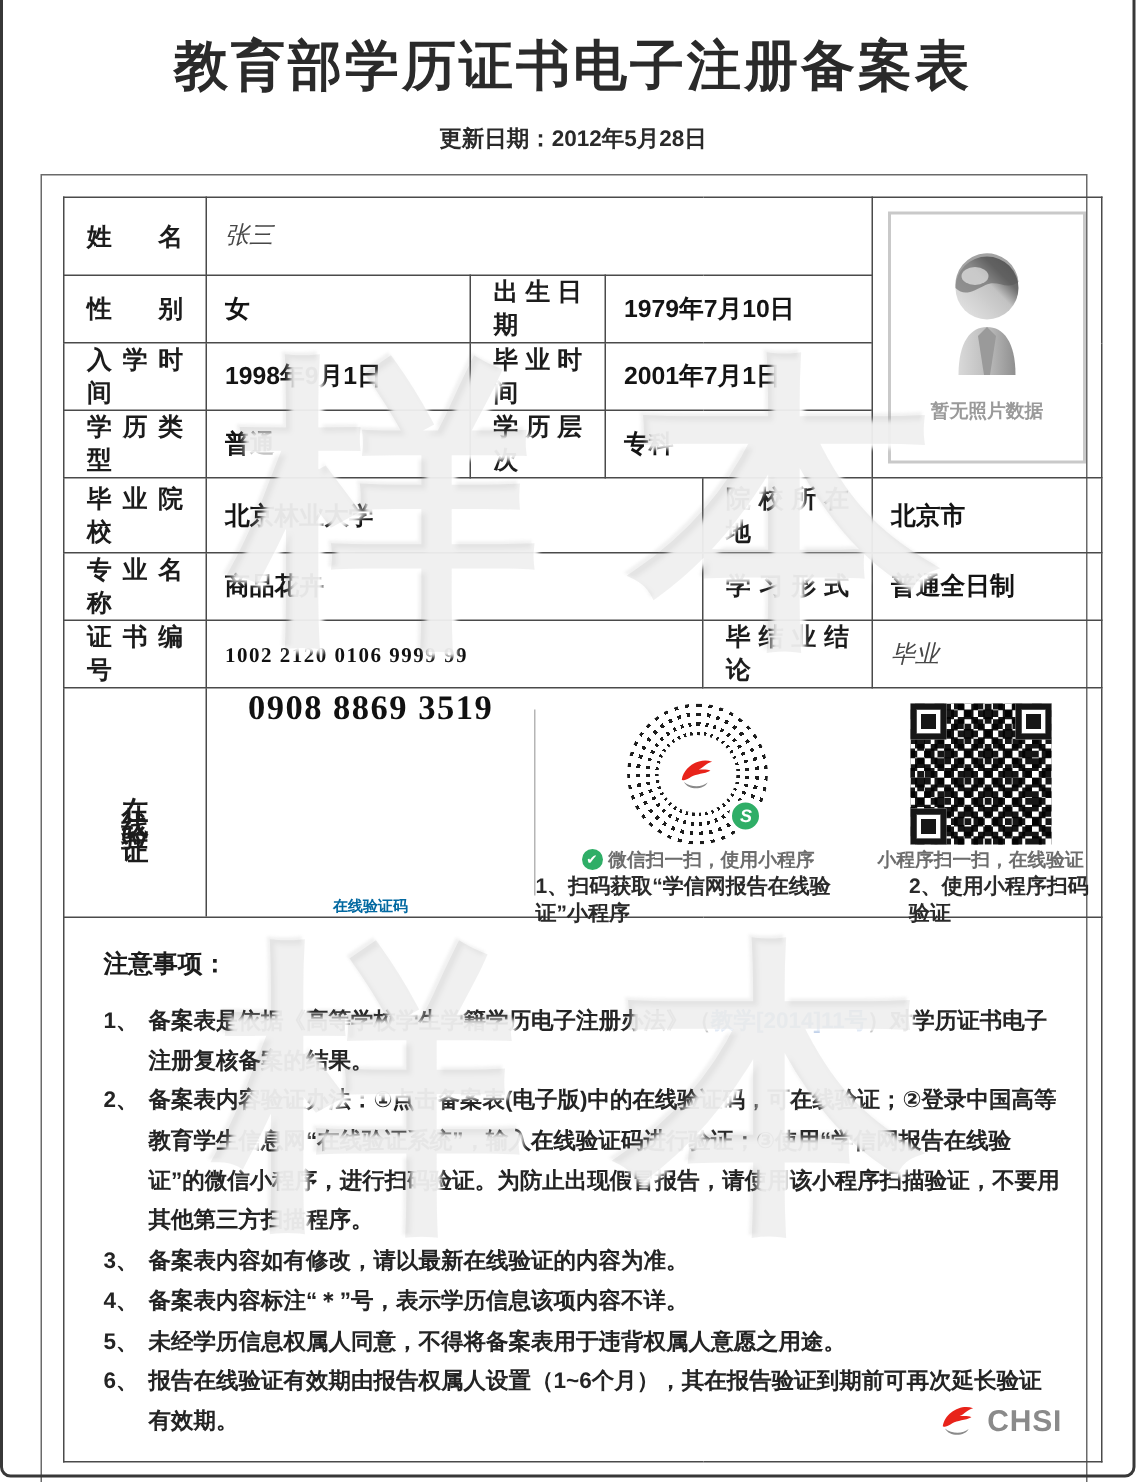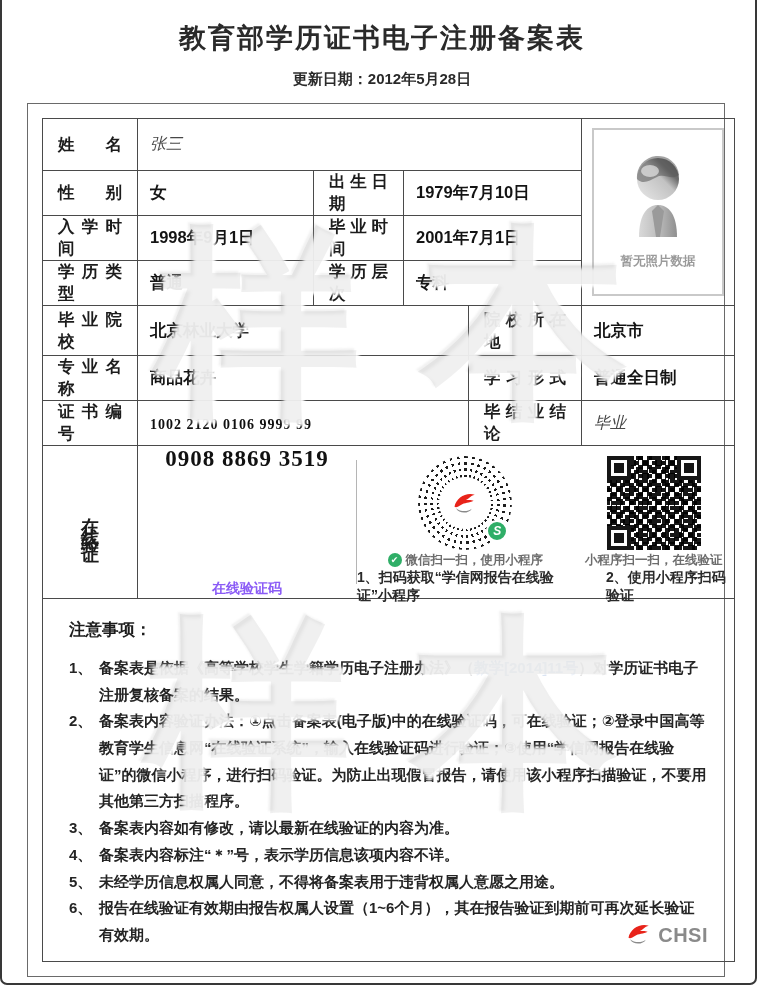--- a/index.html
+++ b/index.html
@@ -1,20 +1,20 @@
 <!DOCTYPE html>
 <html><head>
 <meta charset="utf-8">
 <style>
   * { margin:0; padding:0; box-sizing:border-box; }
   html,body { width:764px; height:988px; background:#fff; overflow:hidden; position:relative;
     font-family:"Liberation Sans","DejaVu Sans",sans-serif; color:#1c1c1c; }
   .page-frame { position:absolute; left:0px; top:-10px; right:7px; bottom:3px;
     border:2px solid #383838; border-radius:0 0 7px 7px; pointer-events:none; z-index:50; }
-  .doc-title { text-align:center; margin-top:20px; font-size:27px; font-weight:bold;
+  .doc-title { text-align:center; margin-top:20px; font-size:36px; font-weight:bold;
     letter-spacing:2px; color:#2a2a2a; }
   .update-line { text-align:center; margin-top:14px; font-size:15px; font-weight:bold; color:#2a2a2a; }
   .doc-wrap { position:relative; width:698px; margin:14px 0 0 27px; }
   .doc-border { border:1px solid #6a6a6a; padding:14px; background:#fff; position:relative; }
   table.doc { border-collapse:collapse; width:692px; table-layout:fixed; position:relative; z-index:2; background:transparent; }
   table.doc td { border:1px solid #4a4a4a; font-size:16.5px; vertical-align:middle; background:transparent; }
   td.lbl { font-weight:bold; padding:0 15px; text-align:justify; text-align-last:justify; color:#1c1c1c; }
   td.val { padding:0 12px; font-weight:bold; color:#141414; }
   .script-val { font-family:"Liberation Serif","DejaVu Serif",serif; font-style:italic;
     font-weight:normal; color:#474747; font-size:16px; }
@@ -30,21 +30,21 @@
     display:flex; flex-direction:column; align-items:center; justify-content:center; gap:14px; }
   .photo-caption { font-size:12.5px; color:#9a9a9a; font-weight:bold; }
   
   .verify-flex { display:flex; align-items:stretch; height:152px; }
   .verify-side { flex:0 0 95px; border-right:1px solid #4a4a4a; display:flex; align-items:center; justify-content:center; }
   .verify-side span { writing-mode:vertical-rl; text-orientation:upright; font-size:18px;
     font-weight:bold; letter-spacing:9px; }
   .verify-code-block { flex:0 0 218px; display:flex; flex-direction:column; align-items:center; justify-content:space-between; gap:6px; }
   .verify-code { font-family:"Liberation Serif","DejaVu Serif",serif; font-weight:bold;
     font-size:23px; letter-spacing:1px; color:#111; cursor:pointer; }
-  .verify-code-label { font-size:14px; color:#8b5cf6; font-weight:bold; }
+  .verify-code-label { font-size:10px; color:#0369a1; font-weight:bold; }
   .verify-divider { width:1px; background:#b5b5b5; margin:14px 0; }
   .verify-right { flex:1; display:grid; grid-template-columns:1.35fr 1fr; grid-template-rows:98px 22px 26px; padding-top:8px; }
   .code-cell { display:flex; align-items:center; justify-content:center; }
   .caption-cell { display:flex; align-items:flex-start; justify-content:center; gap:4px;
     font-size:12.5px; color:#6d6d6d; font-weight:bold; }
   .steps-row { grid-column:1 / span 2; display:flex; justify-content:center; gap:24px;
     font-size:14px; font-weight:bold; color:#2a2a2a; align-items:center; }
   .badge-green { display:inline-flex; width:14px; height:14px; border-radius:50%; background:#2fae67;
     color:#fff; font-size:9px; align-items:center; justify-content:center; flex:0 0 14px; margin-top:1px; }
   

